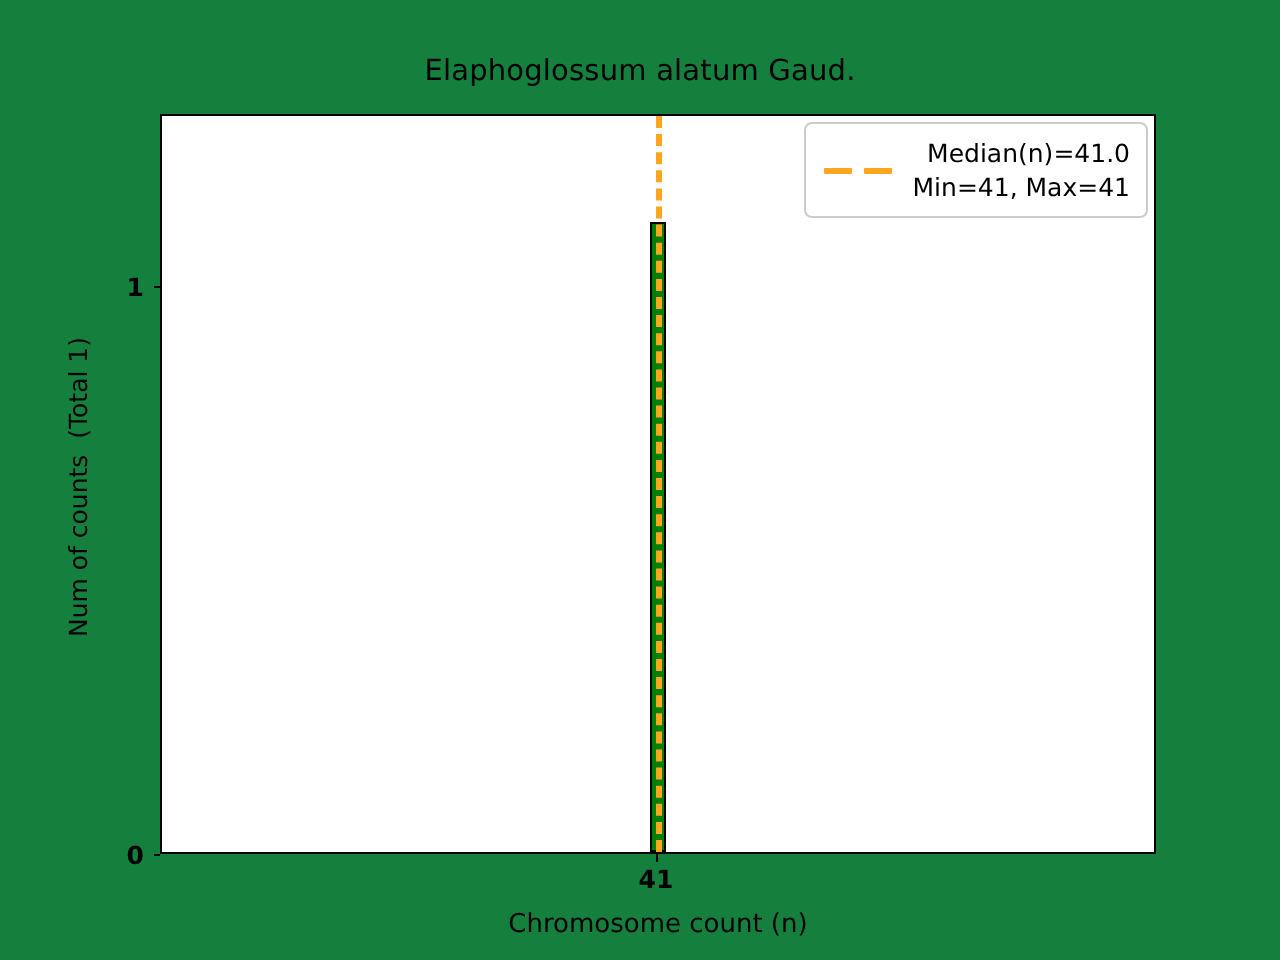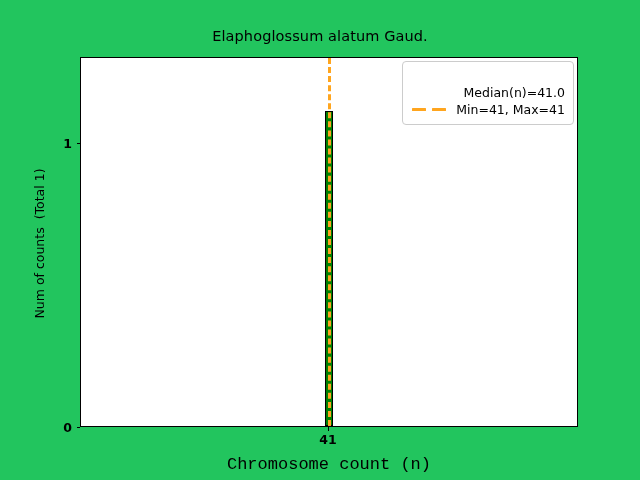--- a/index.html
+++ b/index.html
@@ -12,21 +12,21 @@
     height: 480px;
     font-family: "DejaVu Sans", sans-serif;
     color: #000000;
     overflow: hidden;
   }
 
   #figure {
     position: relative;
     width: 640px;
     height: 480px;
-    background: #22c55e;
+    background: #15803d;
   }
 
   
   #chart-title {
     position: absolute;
     left: 0;
     top: 28px;
     width: 640px;
     text-align: center;
     font-size: 14.5px;
@@ -96,23 +96,22 @@
     white-space: nowrap;
   }
 
   
   #xlabel {
     position: absolute;
     left: 80px;
     top: 455px;
     width: 498px;
     text-align: center;
-    font-size: 17px;
-    color: #000000;
-    font-family: Liberation Mono, monospace;
+    font-size: 13px;
+    color: #000000;
   }
   #ylabel {
     position: absolute;
     left: -146px;
     top: 236px;
     width: 370px;
     text-align: center;
     font-size: 12.5px;
     color: #000000;
     transform: rotate(-90deg);
@@ -129,22 +128,21 @@
     box-sizing: border-box;
     background: #ffffff;
     border: 1px solid #cccccc;
     border-radius: 4px;
     padding: 6px 8px 6px 8px;
     font-size: 12.5px;
     line-height: 17px;
   }
   #legend-row {
     display: flex;
-    align-items: flex-end;
-    margin-top: 16px;
+    align-items: center;
   }
   #legend-swatch {
     position: relative;
     flex: 0 0 auto;
     width: 36px;
     height: 17px;
     margin-right: 8px;
   }
   #legend-swatch .seg {
     position: absolute;

